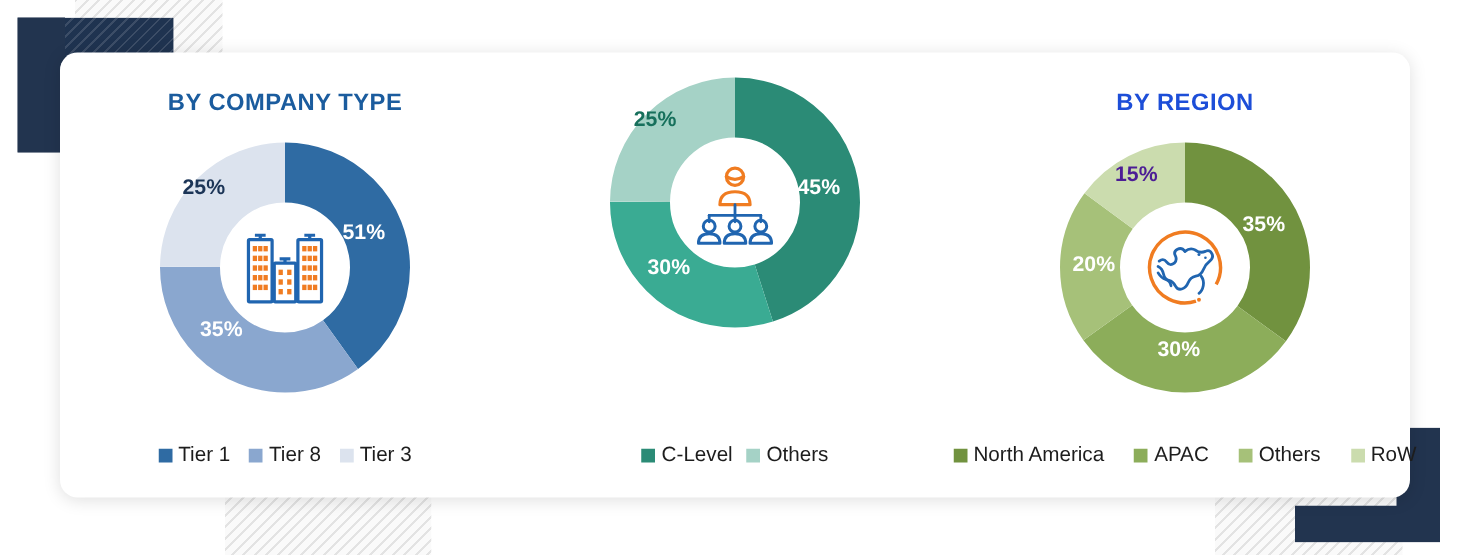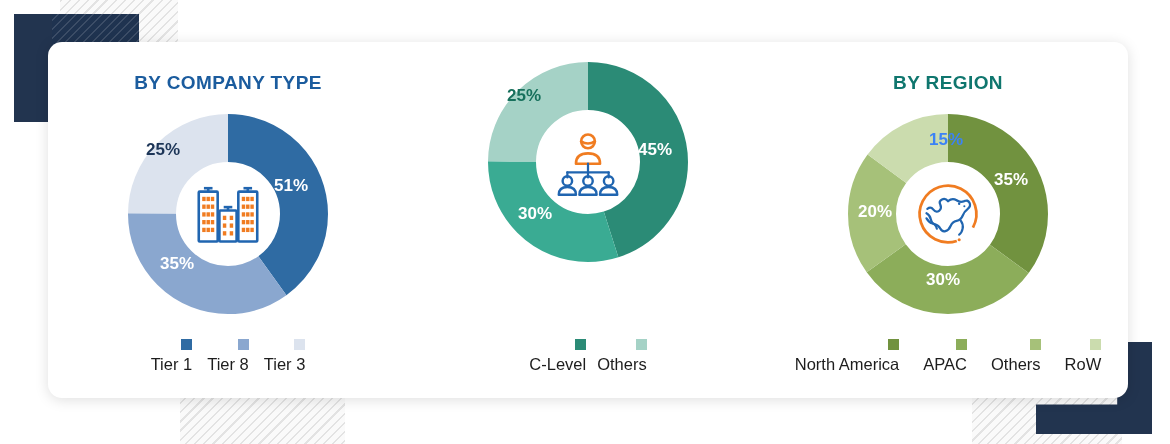--- a/index.html
+++ b/index.html
@@ -117,21 +117,21 @@
 
   .panel-title {
     margin-top: 30px;
     font-size: 19px;
     font-weight: bold;
     letter-spacing: 0.4px;
     white-space: nowrap;
   }
   .t-blue  { color: #1b5c9e; }
   .t-teal  { color: #126e58; }
-  .t-green { color: #0f766e; text-align: center; }
+  .t-green { color: #1d4ed8; text-align: center; }
 
   .donut-wrap {
     position: relative;
     width: 212px;
     height: 212px;
     margin-top: 14px;
   }
   .donut-svg {
     position: absolute;
     left: 0; top: 0;
@@ -152,40 +152,39 @@
   .slice-label {
     position: absolute;
     font-size: 17px;
     font-weight: bold;
     white-space: nowrap;
     pointer-events: none;
   }
   .lbl-white { color: #ffffff; }
   .lbl-navy  { color: #1c3557; }
   .lbl-teal  { color: #17705c; }
-  .lbl-olive { color: #3b82f6; margin-left: 37px; }
+  .lbl-olive { color: #4c1d95; }
 
   .legend {
     position: absolute;
     bottom: 24px;
     left: 0;
     right: 0;
     display: flex;
     justify-content: center;
     align-items: center;
     gap: 15px;
     font-size: 16.5px;
     color: #1d1d1d;
   }
   .legend-item {
     display: flex;
-    align-items: flex-end;
+    align-items: center;
     gap: 5px;
     white-space: nowrap;
-    flex-direction: column;
   }
   .legend-swatch {
     width: 11px;
     height: 11px;
     display: inline-block;
     flex: none;
   }
 </style>
 </head>
 <body>

